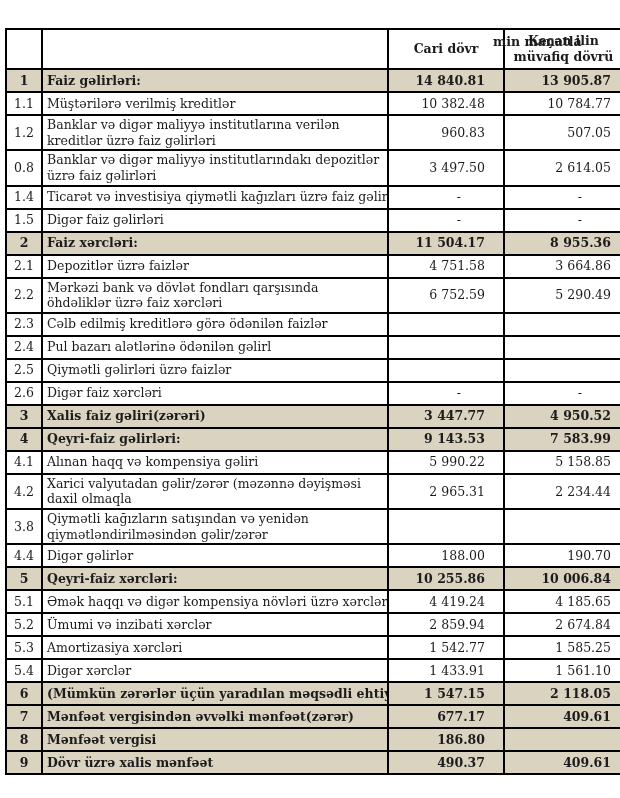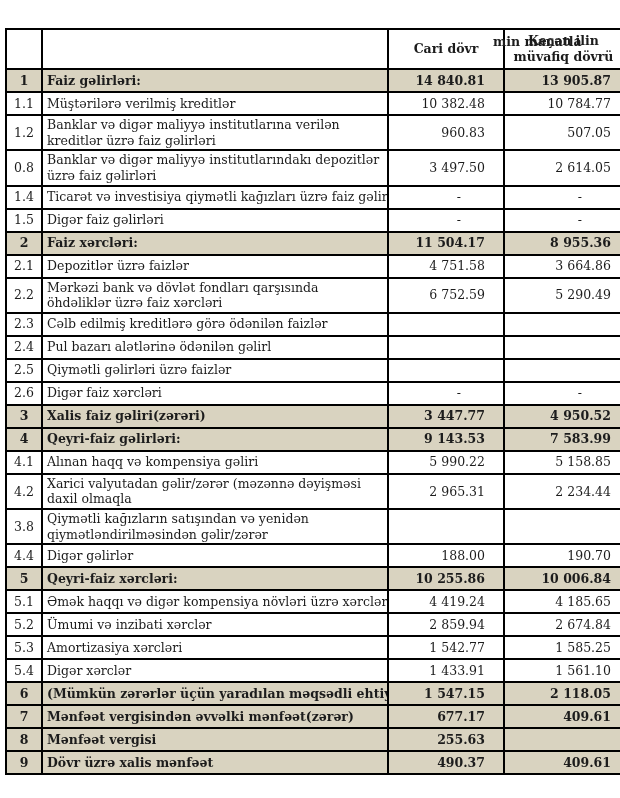--- a/index.html
+++ b/index.html
@@ -235,21 +235,21 @@
         </tr>
         <tr class="section">
           <td class="col-num">7</td>
           <td class="col-label">Mənfəət vergisindən əvvəlki mənfəət(zərər)</td>
           <td class="col-cur">677.17</td>
           <td class="col-prev">409.61</td>
         </tr>
         <tr class="section">
           <td class="col-num">8</td>
           <td class="col-label">Mənfəət vergisi</td>
-          <td class="col-cur">255.63</td>
+          <td class="col-cur">186.80</td>
           <td class="col-prev"></td>
         </tr>
         <tr class="section">
           <td class="col-num">9</td>
           <td class="col-label">Dövr üzrə xalis mənfəət</td>
           <td class="col-cur">490.37</td>
           <td class="col-prev">409.61</td>
         </tr>
       </tbody>
   </table>

